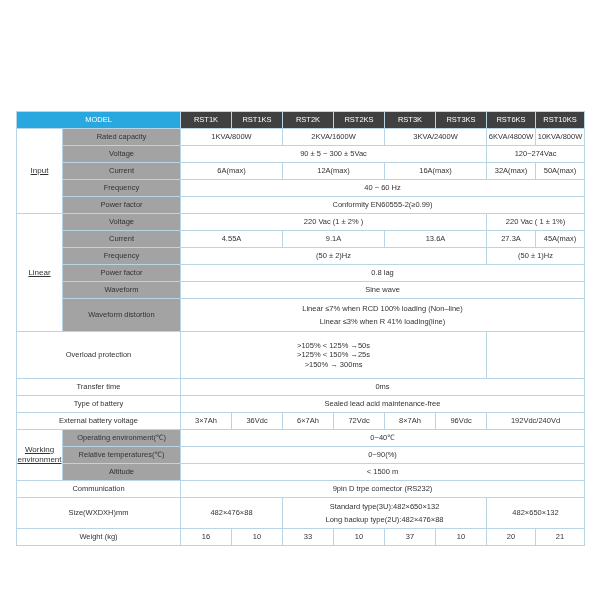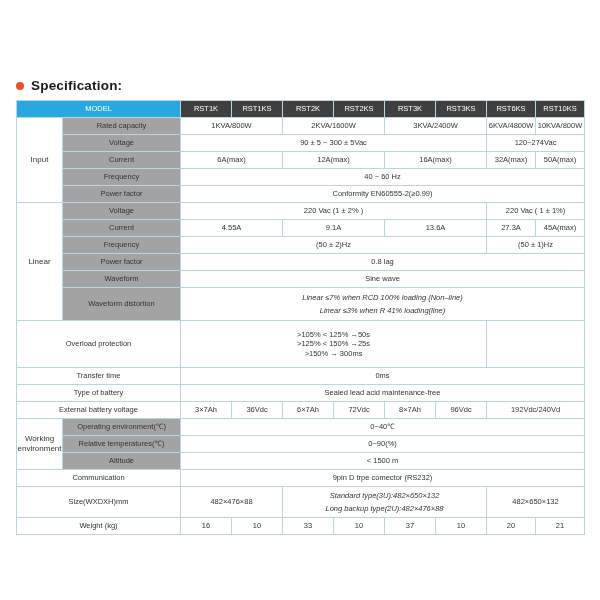--- a/index.html
+++ b/index.html
@@ -34,21 +34,21 @@
   }
   .title-text {
     font-size: 13.5px;
     font-weight: bold;
     color: #1a1a1a;
     letter-spacing: 0.2px;
   }
   table.spec {
     position: absolute;
     left: 16px;
-    top: 100px;
+    top: 111px;
     width: 568px;
     border-collapse: collapse;
     table-layout: fixed;
     font-size: 7.5px;
     color: #333333;
   }
   table.spec td, table.spec th {
     border: 1px solid #b9d4e4;
     padding: 0;
     height: 16px;
@@ -70,42 +70,38 @@
     background: #29a8df;
   }
   td.rowlabel {
     background: #a3a3a3;
     color: #333333;
   }
   td.sidelabel {
     background: #ffffff;
     color: #333333;
     font-size: 8px;
+    text-decoration: underline;
   }
   .center-multiline {
     display: block;
     padding: 2px 2px;
-    font-style: italic;
   }
   td.ol {
     text-align: left;
     padding-left: 70px;
     line-height: 1.55;
     margin-top: 28px;
   }
 </style>
 </head>
 <body>
 
 <div class="page">
 
-  <div class="title-row">
-    <span class="title-bullet"></span>
-    <span class="title-text">Specification:</span>
-  </div>
 
   <table class="spec">
     <colgroup>
       <col style="width:46px">
       <col style="width:118px">
       <col style="width:51px">
       <col style="width:51px">
       <col style="width:51px">
       <col style="width:51px">
       <col style="width:51px">

